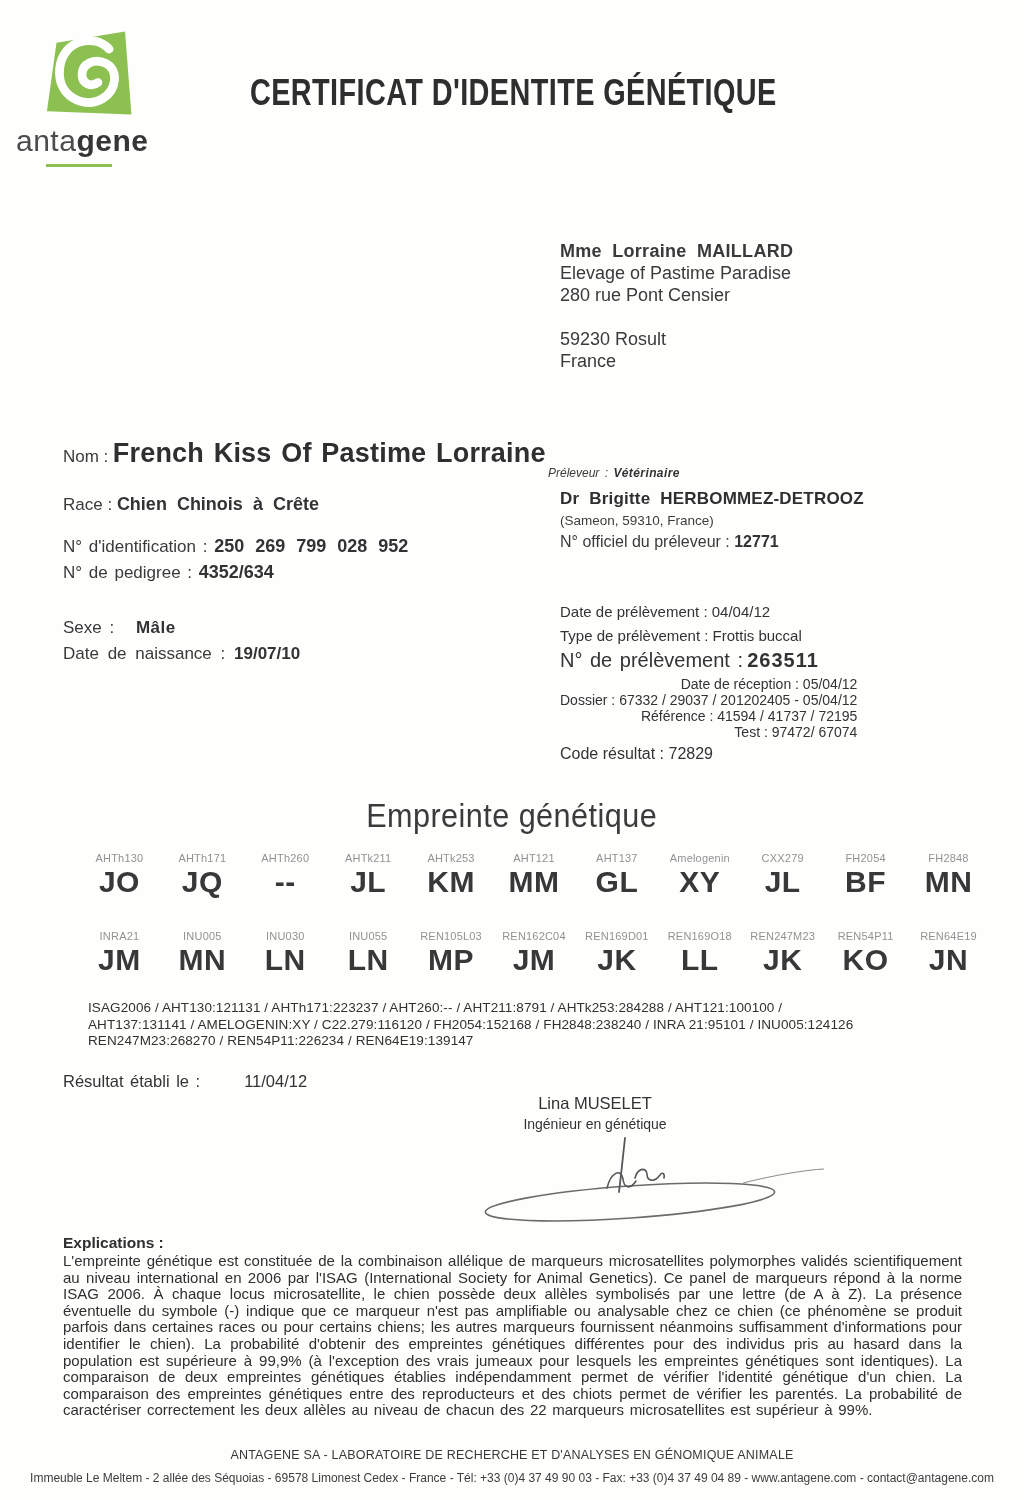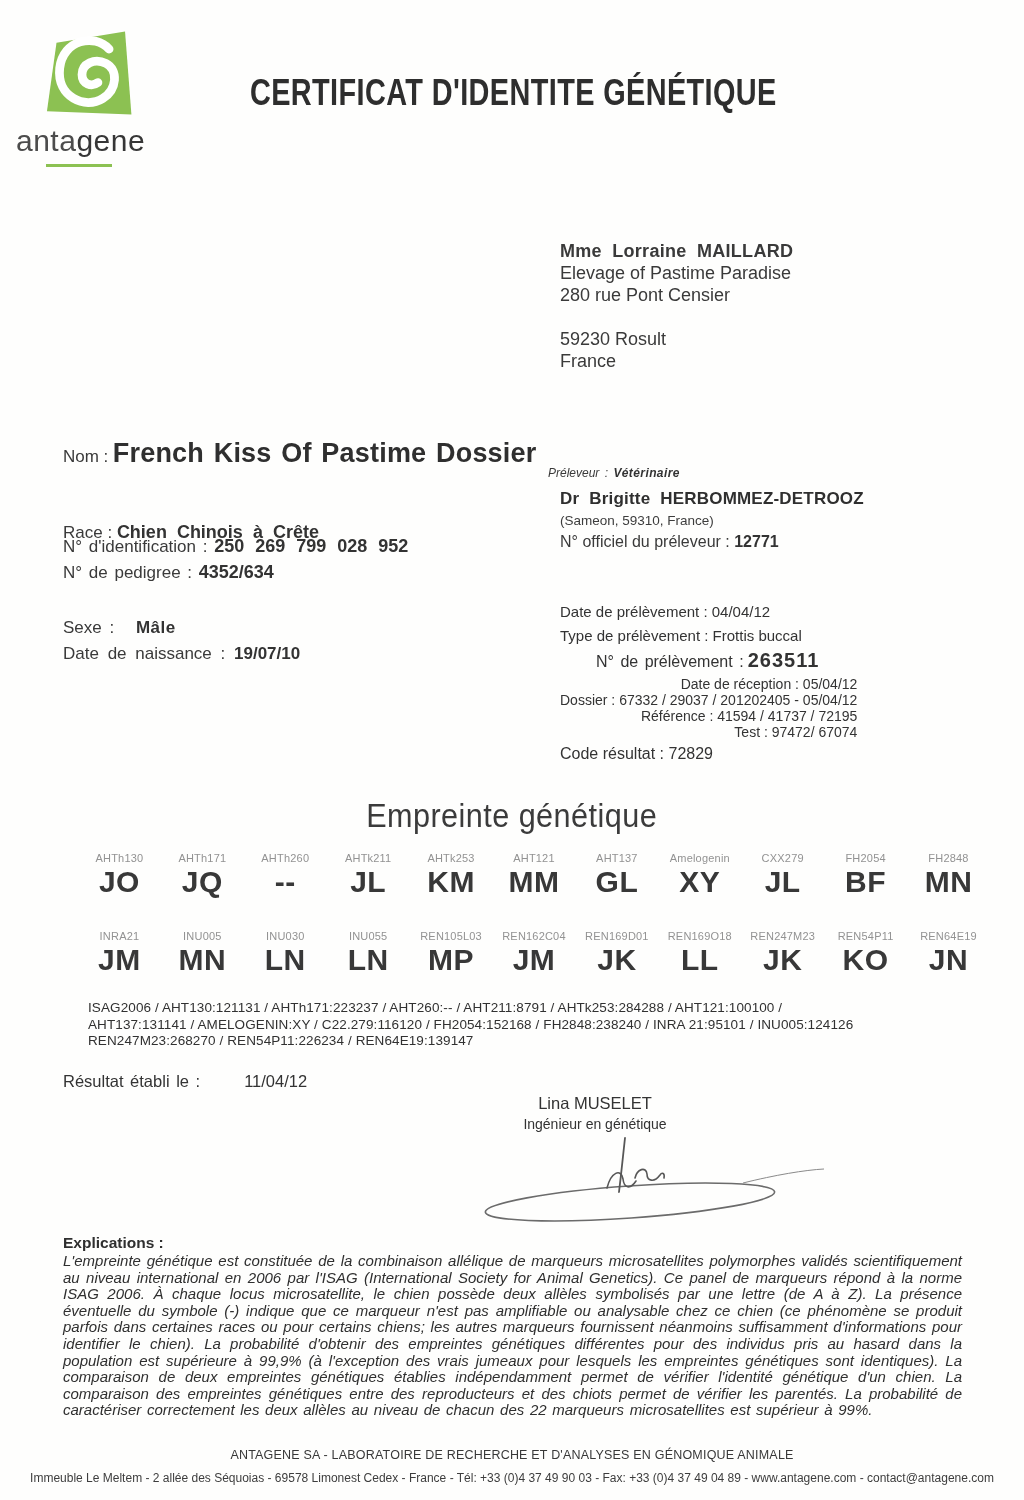--- a/index.html
+++ b/index.html
@@ -6,55 +6,55 @@
   .page{
     position:relative;width:1024px;height:1500px;margin:0 auto;
     background:#fefefd;
     font-family:"Liberation Sans","DejaVu Sans",sans-serif;
     color:#333;overflow:hidden;
   }
   .abs{position:absolute;}
   
   .brand{left:16px;top:124px;font-size:30px;letter-spacing:.5px;}
   .brand-light{font-weight:400;color:#4c4c4c;}
-  .brand-bold{font-weight:400;color:#363636;}
+  .brand-bold{font-weight:700;color:#363636;}
   .brand-underline{left:46px;top:164px;width:66px;height:3px;background:#8cc152;}
   
   .doc-title{
     left:250px;top:72px;font-size:37px;font-weight:700;color:#2e2e2e;
     transform:scaleX(.78);transform-origin:left top;white-space:nowrap;letter-spacing:.5px;
   }
   
   .address{left:560px;top:240px;font-size:18px;line-height:22px;color:#3a3a3a;}
   .address .name{font-weight:700;word-spacing:5px;letter-spacing:.3px;}
   .address .gap{height:22px;}
   
   .lbl{font-weight:400;color:#3a3a3a;}
   .nom-line{left:63px;top:438px;white-space:nowrap;}
   .nom-line .lbl{font-size:17px;}
   .nom-line .val{font-size:27px;font-weight:700;color:#2f2f2f;letter-spacing:.2px;word-spacing:2px;}
-  .race-line{left:63px;top:522px;font-size:17px;white-space:nowrap;}
+  .race-line{left:63px;top:494px;font-size:17px;white-space:nowrap;}
   .race-line .val{font-weight:700;font-size:18px;word-spacing:5px;}
   .id-line{left:63px;top:536px;font-size:17px;white-space:nowrap;word-spacing:2px;}
   .id-line .val{font-weight:700;font-size:18px;word-spacing:6px;}
   .pedigree-line{left:63px;top:562px;font-size:17px;white-space:nowrap;word-spacing:2px;}
   .pedigree-line .val{font-weight:700;font-size:18px;}
   .sexe-line{left:63px;top:618px;font-size:17px;word-spacing:3px;}
   .sexe-line .val{font-weight:700;margin-left:14px;letter-spacing:.5px;}
   .naissance-line{left:63px;top:644px;font-size:17px;word-spacing:4px;}
   .naissance-line .val{font-weight:700;}
   
   .preleveur-line{left:548px;top:466px;font-size:12px;word-spacing:2px;font-style:italic;}
   .preleveur-line .val{font-weight:700;letter-spacing:.4px;}
   .dr-line{left:560px;top:489px;font-size:17px;font-weight:700;word-spacing:5px;letter-spacing:.2px;color:#2f2f2f;}
   .sameon-line{left:560px;top:513px;font-size:13.5px;color:#3d3d3d;}
   .officiel-line{left:560px;top:533px;font-size:16px;}
   .officiel-line .val{font-weight:700;}
   .prelev-block{left:560px;top:600px;font-size:15px;line-height:24px;color:#333;}
-  .prelev-block .num-lbl{font-size:16px;word-spacing:2px;margin-left:36px;}
+  .prelev-block .num-lbl{font-size:20px;word-spacing:2px;}
   .prelev-block .num-val{font-weight:700;font-size:20px;letter-spacing:1px;}
   .reception-block{left:560px;top:676px;font-size:14px;line-height:16px;color:#333;text-align:right;}
   .code-line{left:560px;top:745px;font-size:16px;color:#333;}
   
   .empreinte-title{left:0;right:0;top:796px;text-align:center;}
   .empreinte-title span{
     display:inline-block;font-size:34px;font-weight:400;color:#3b3b3b;
     transform:scaleX(.9);letter-spacing:.5px;
   }
   .mrow{left:78px;top:852px;width:912px;display:flex;}
@@ -69,21 +69,20 @@
   .signatory{left:445px;top:1094px;width:300px;text-align:center;color:#333;}
   .signatory .sig-name{font-size:16.5px;}
   .signatory .sig-title{font-size:14px;margin-top:3px;}
   .signature-svg{left:475px;top:1128px;}
   
   .explications{left:63px;top:1234px;width:899px;color:#2f2f2f;}
   .explications .exp-label{font-weight:700;font-size:15.5px;margin-bottom:1px;}
   .explications .exp-text{
     font-size:15px;line-height:16.6px;text-align:justify;text-align-last:left;
     word-spacing:1.5px;
-    font-style:italic;
   }
   
   .footer1{left:0;right:0;top:1448px;text-align:center;font-size:12.5px;color:#383838;letter-spacing:.2px;}
   .footer2{left:0;right:0;top:1471px;text-align:center;font-size:12px;color:#3d3d3d;}
 </style>
 </head>
 <body>
 
 <div class="page">
 
@@ -100,21 +99,21 @@
     <div class="name">Mme Lorraine MAILLARD</div>
     <div>Elevage of Pastime Paradise</div>
     <div>280 rue Pont Censier</div>
     <div class="gap"></div>
     <div>59230 Rosult</div>
     <div>France</div>
   </div>
 
   <div class="abs nom-line">
     <span class="lbl">Nom :</span>
-    <span class="val">French Kiss Of Pastime Dossier</span>
+    <span class="val">French Kiss Of Pastime Lorraine</span>
   </div>
   <div class="abs race-line">
     <span class="lbl">Race :</span>
     <span class="val">Chien Chinois à Crête</span>
   </div>
   <div class="abs id-line">
     <span class="lbl">N° d'identification :</span>
     <span class="val">250 269 799 028 952</span>
   </div>
   <div class="abs pedigree-line">

